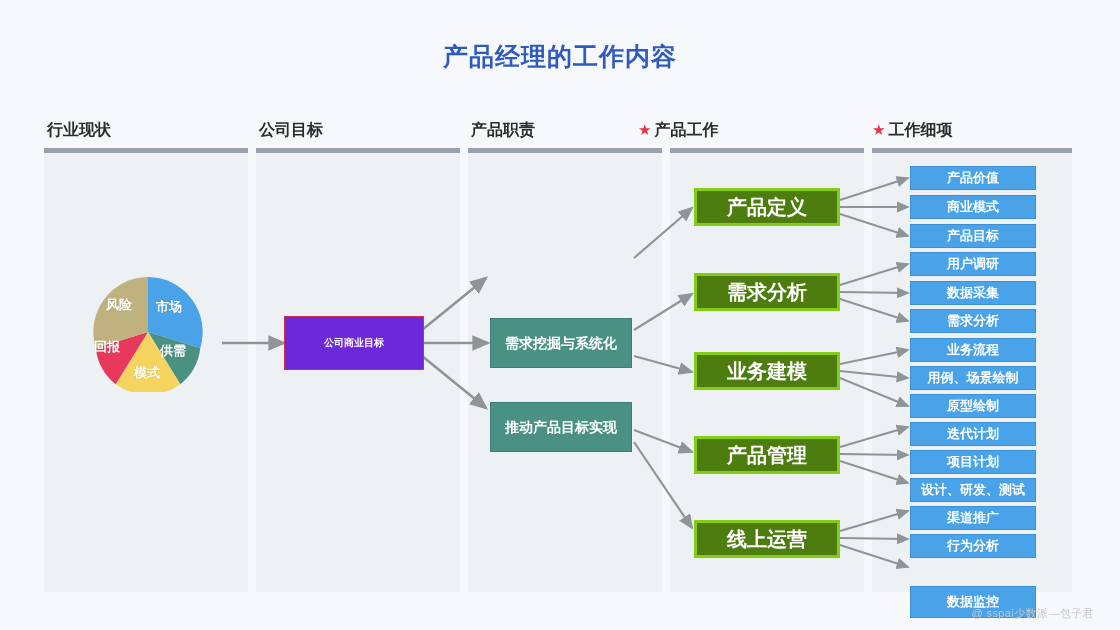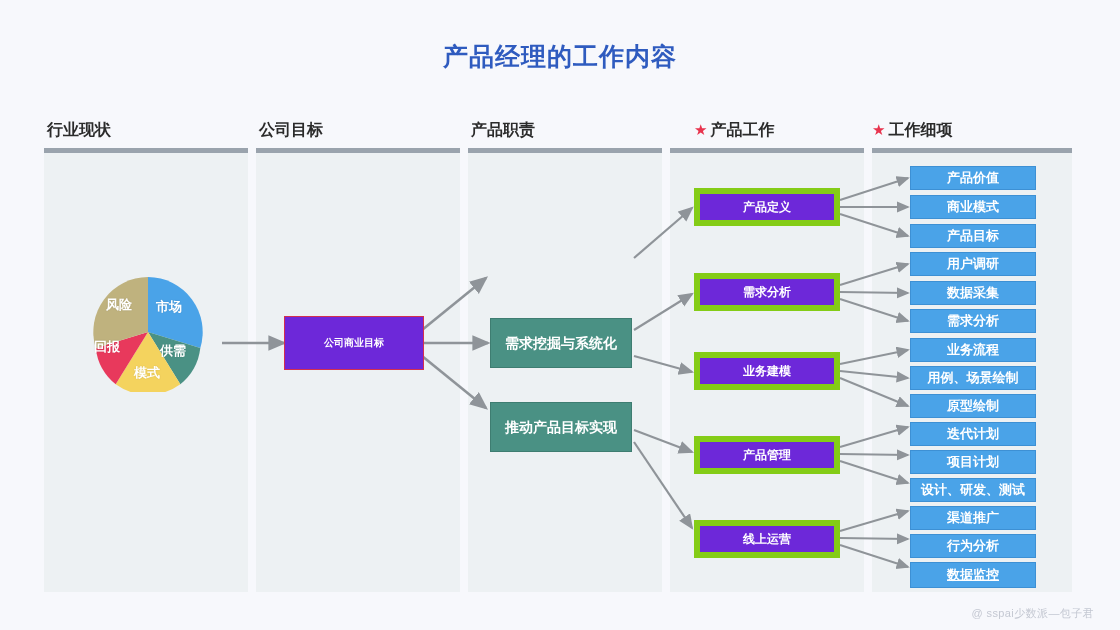--- a/index.html
+++ b/index.html
@@ -50,22 +50,22 @@
   }
   .box-goal{
     background:#6d28d9;border:1px solid #d32e50;
     font-size:10px;
   }
   .box-duty{
     background:#4a9184;border:1px solid #3e7d71;
     font-size:14px;
   }
   .box-work{
-    background:#6d28d9;border:6px solid #84cc16;
-    font-size:12px;
+    background:#4d7c0f;border:3px solid #84cc16;
+    font-size:20px;
   }
   .box-detail{
     background:#4aa3e8;border:1px solid #3d90d4;
     font-size:13px;
   }
 
   
   .watermark{
     position:absolute;right:26px;bottom:9px;
     font-size:11px;color:#c4c8d2;letter-spacing:.4px;
@@ -86,21 +86,21 @@
 
   <div class="col-head" style="left:44px;width:204px;">
     <span class="star"></span><span>行业现状</span>
   </div>
   <div class="col-head" style="left:256px;width:204px;">
     <span class="star"></span><span>公司目标</span>
   </div>
   <div class="col-head" style="left:468px;width:194px;">
     <span class="star"></span><span>产品职责</span>
   </div>
-  <div class="col-head" style="left:694px;width:194px;">
+  <div class="col-head" style="left:638px;width:194px;">
     <span class="star">★</span><span>产品工作</span>
   </div>
   <div class="col-head" style="left:872px;width:200px;">
     <span class="star">★</span><span>工作细项</span>
   </div>
 
   <svg class="links" viewBox="0 0 1120 630">
     <defs>
       <marker id="ah" markerWidth="7" markerHeight="7" refX="6" refY="3" orient="auto">
         <path d="M0,0 L7,3 L0,6 z" fill="#8f9499"></path>
@@ -182,16 +182,16 @@
   <div class="box box-detail" style="left:910px;top:281px;width:126px;height:24px;">数据采集</div>
   <div class="box box-detail" style="left:910px;top:309px;width:126px;height:24px;">需求分析</div>
   <div class="box box-detail" style="left:910px;top:338px;width:126px;height:24px;">业务流程</div>
   <div class="box box-detail" style="left:910px;top:366px;width:126px;height:24px;">用例、场景绘制</div>
   <div class="box box-detail" style="left:910px;top:394px;width:126px;height:24px;">原型绘制</div>
   <div class="box box-detail" style="left:910px;top:422px;width:126px;height:24px;">迭代计划</div>
   <div class="box box-detail" style="left:910px;top:450px;width:126px;height:24px;">项目计划</div>
   <div class="box box-detail" style="left:910px;top:478px;width:126px;height:24px;">设计、研发、测试</div>
   <div class="box box-detail" style="left:910px;top:506px;width:126px;height:24px;">渠道推广</div>
   <div class="box box-detail" style="left:910px;top:534px;width:126px;height:24px;">行为分析</div>
-  <div class="box box-detail" style="left:910px;top:562px;width:126px;height:26px;text-decoration:underline;">数据监控</div>
+  <div class="box box-detail" style="left:910px;top:586px;width:126px;height:32px;">数据监控</div>
 
   <div class="watermark">@ sspai少数派—包子君</div>
 </div>
 
 </body></html>

